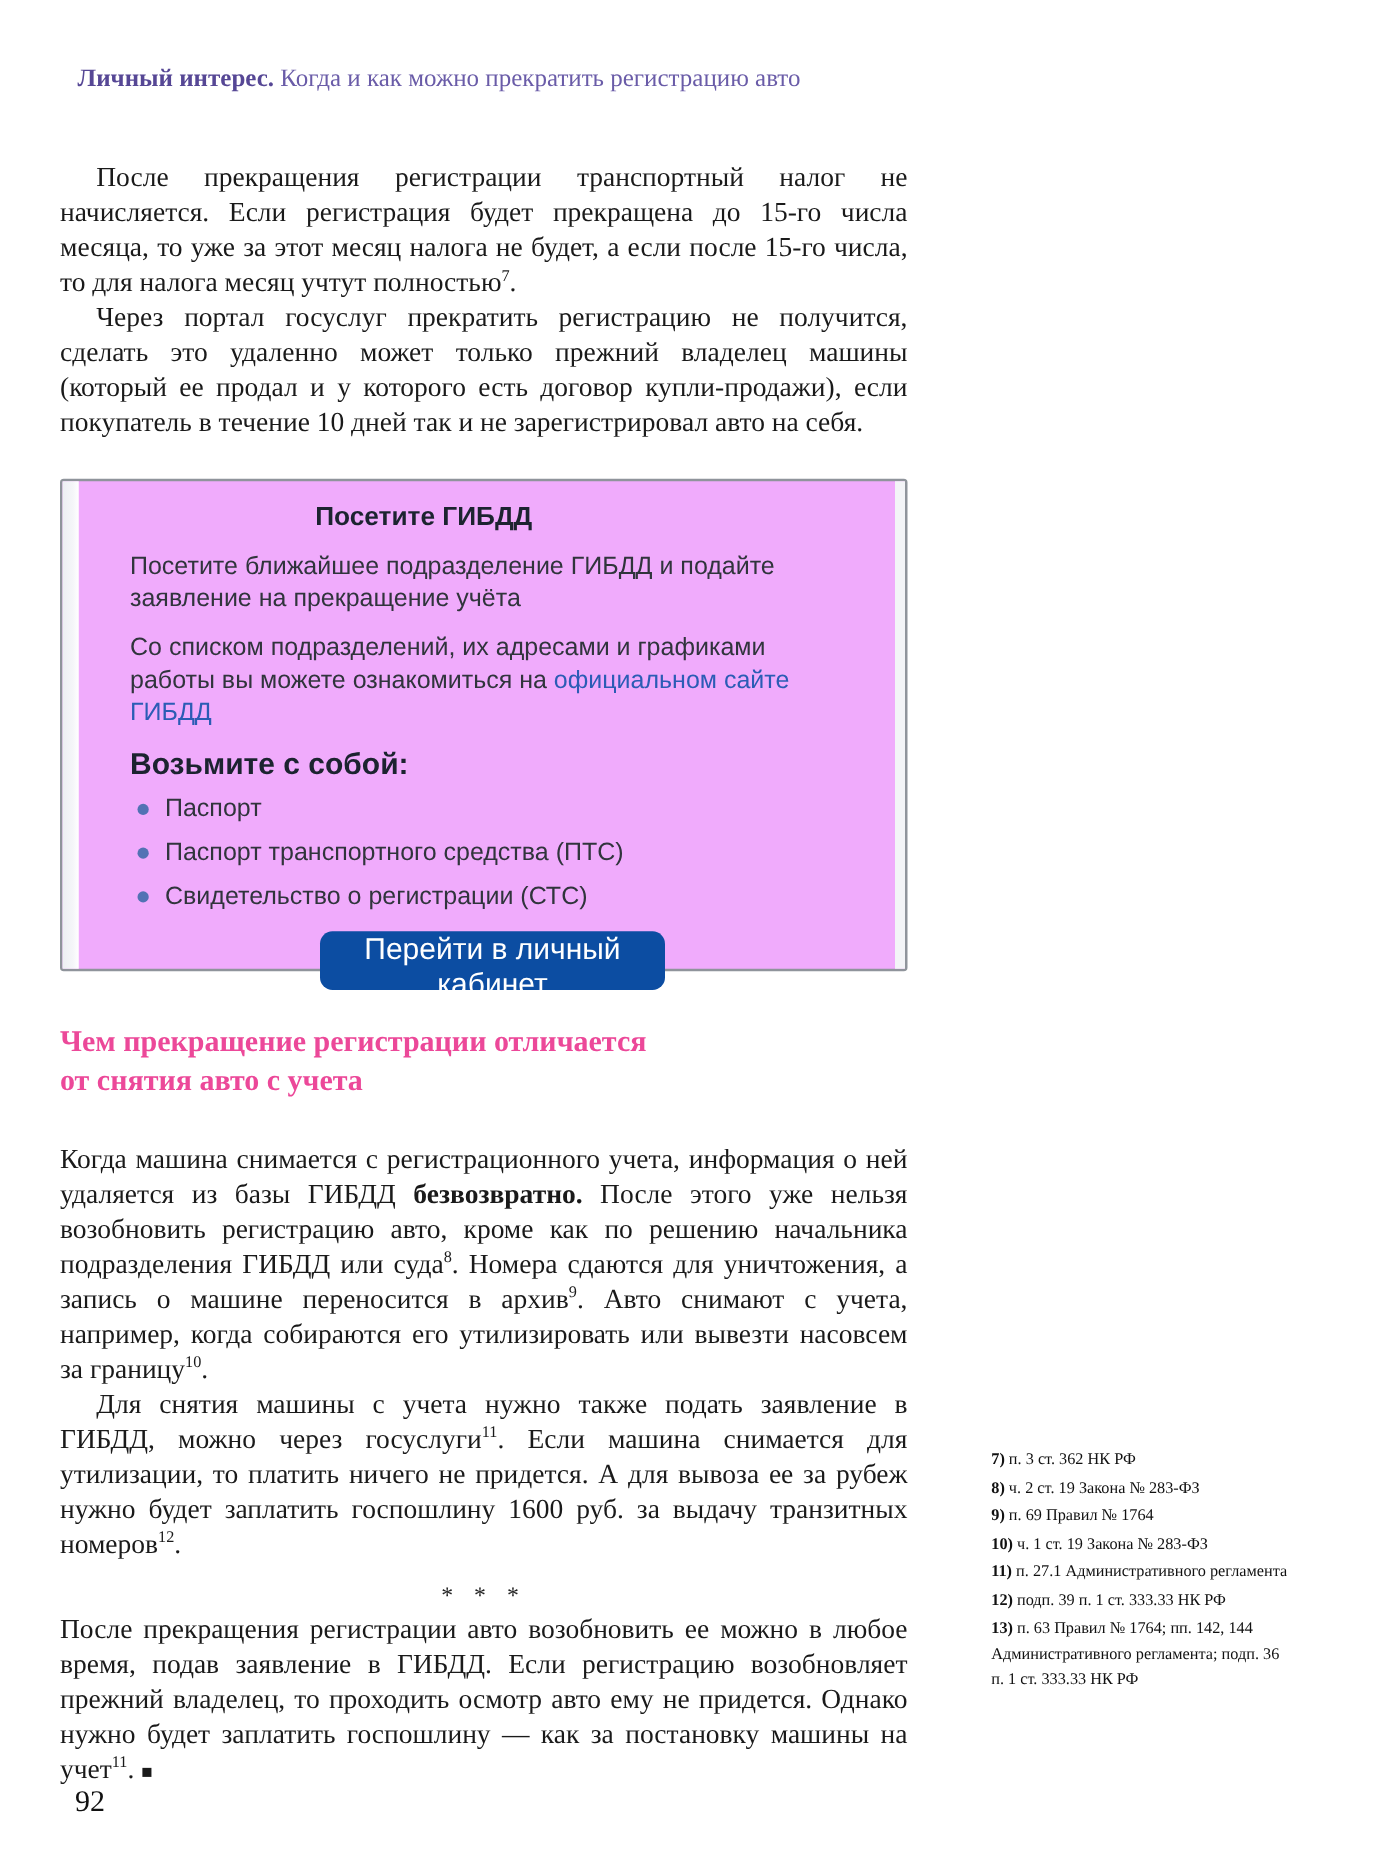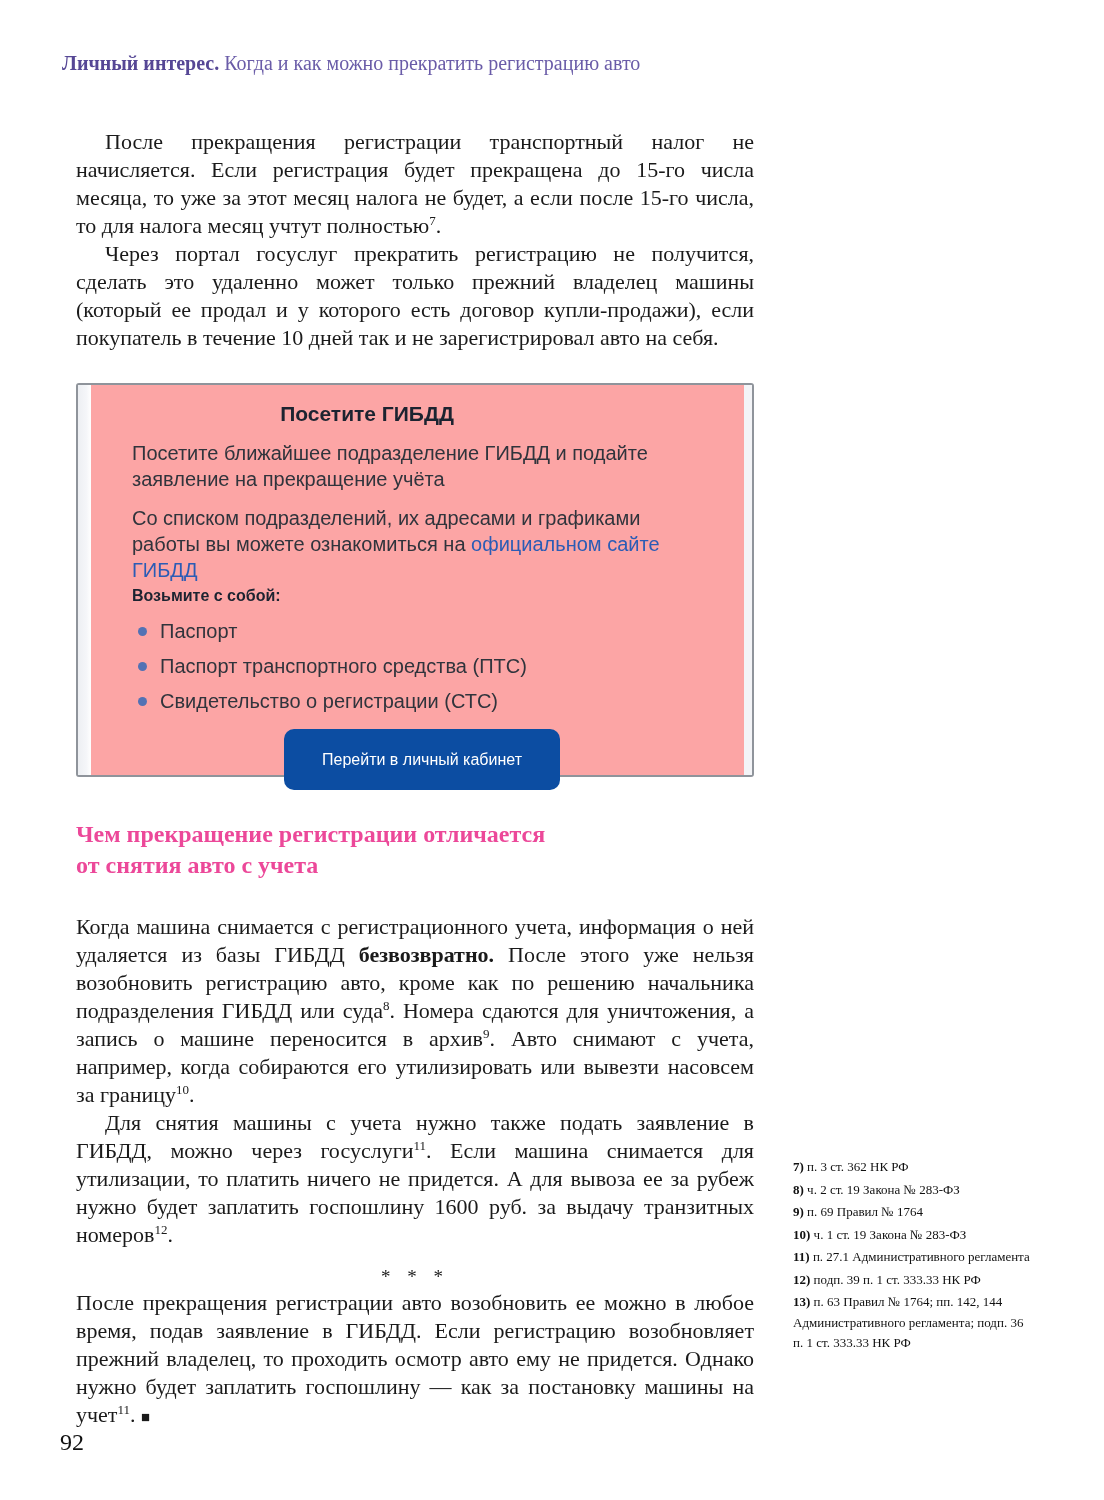--- a/index.html
+++ b/index.html
@@ -4,42 +4,42 @@
 <style>
   html,body{margin:0;padding:0;background:#ffffff;}
   .page{position:relative;width:1104px;height:1500px;background:#ffffff;overflow:hidden;
         font-family:"Liberation Serif","DejaVu Serif",serif;color:#191919;}
 
   
   .runhead{position:absolute;left:62px;top:50px;width:700px;font-size:20px;line-height:27px;color:#6a5ca8;}
   .runhead .kicker{font-weight:700;color:#564795;}
 
   
-  .main{position:absolute;left:76px;top:128px;width:678px;}
+  .main{position:absolute;left:48px;top:128px;width:678px;}
   .body{margin:0;font-size:22px;line-height:28px;text-align:justify;color:#1a1a1a;}
   .indent{text-indent:29px;}
   sup{font-size:13px;line-height:0;vertical-align:super;}
 
   
   .card{position:relative;margin-top:31px;width:678px;height:394px;box-sizing:border-box;
-        border:2px solid #8f949b;border-radius:3px;background:#fca5a5;
+        border:2px solid #8f949b;border-radius:3px;background:#f0abfc;
         font-family:"Liberation Sans","DejaVu Sans",sans-serif;padding:14px 40px 0 54px;}
   .card::before{content:"";position:absolute;left:0;top:0;bottom:0;width:13px;
         background:linear-gradient(to right,#edeff3 0%,#f5f6f9 65%,#ffffff 100%);}
   .card::after{content:"";position:absolute;right:0;top:0;bottom:0;width:8px;background:#f3f4f7;}
   .card-title{font-size:21px;font-weight:700;line-height:26px;color:#1c2330;text-align:center;margin:2px 110px 0 0;}
   .card-p{margin:13px 0 0;font-size:20px;line-height:26px;color:#30343c;max-width:580px;}
   .card-link{color:#2b5cb5;text-decoration:none;cursor:pointer;}
-  .card-take{margin:0 0 0;font-size:16px;line-height:26px;font-weight:700;color:#1c2330;}
+  .card-take{margin:16px 0 0;font-size:24px;line-height:26px;font-weight:700;color:#1c2330;}
   .card-list{list-style:none;margin:5px 0 0;padding:0;}
   .card-list li{display:flex;margin-top:10px;font-size:20px;line-height:25px;color:#30343c;padding-left:6px;}
   .dot{width:9px;height:9px;border-radius:50%;background:#5272b4;margin-right:13px;flex:none;align-self:center;}
   .card-btn-row{margin:15px 0 0;text-align:center;}
-  .card-btn{width:276px;height:61px;background:#0c4da2;color:#ffffff;border:none;border-radius:10px;
-        font-family:inherit;font-size:16px;cursor:pointer;}
+  .card-btn{width:276px;height:47px;background:#0c4da2;color:#ffffff;border:none;border-radius:10px;
+        font-family:inherit;font-size:24px;cursor:pointer;}
 
   
   .section-heading{margin:42px 0 0;font-size:24px;line-height:31px;font-weight:700;color:#ec4899;
         max-width:470px;text-align:left;}
   .after-heading{margin-top:32px;}
 
   .separator{margin:17px 0 1px;width:678px;text-align:center;font-size:19px;letter-spacing:6px;color:#222;}
   .end-mark{font-size:15px;}
 
   

